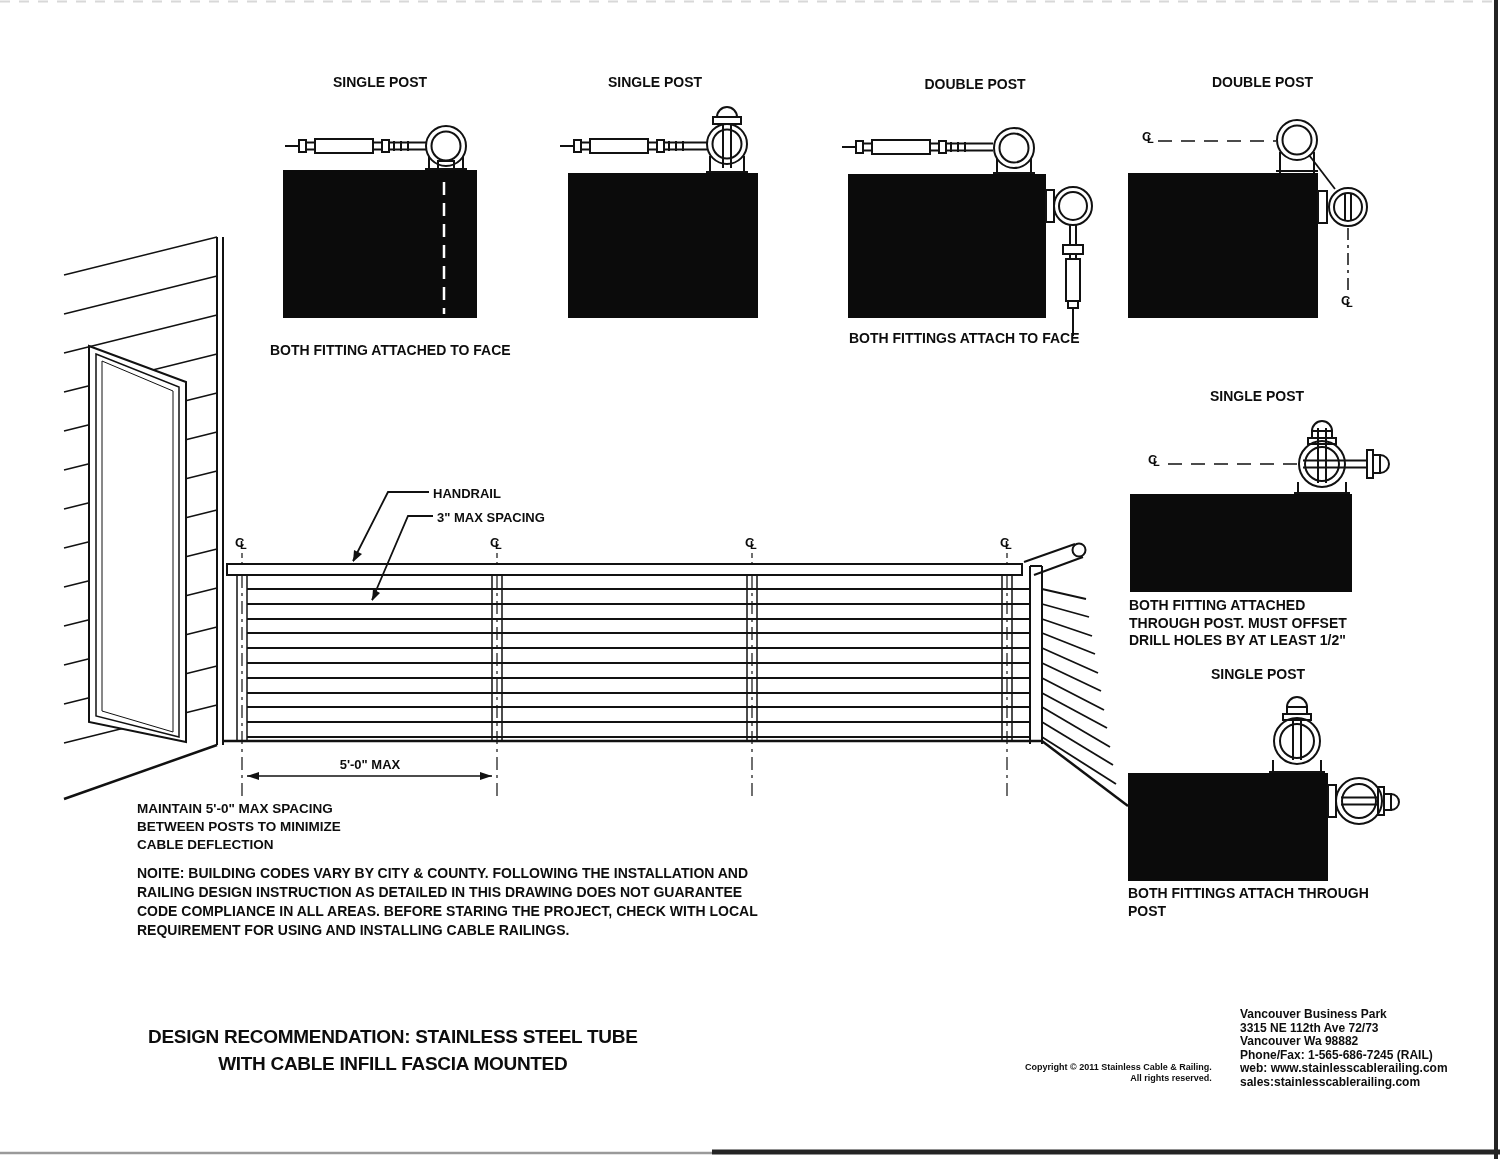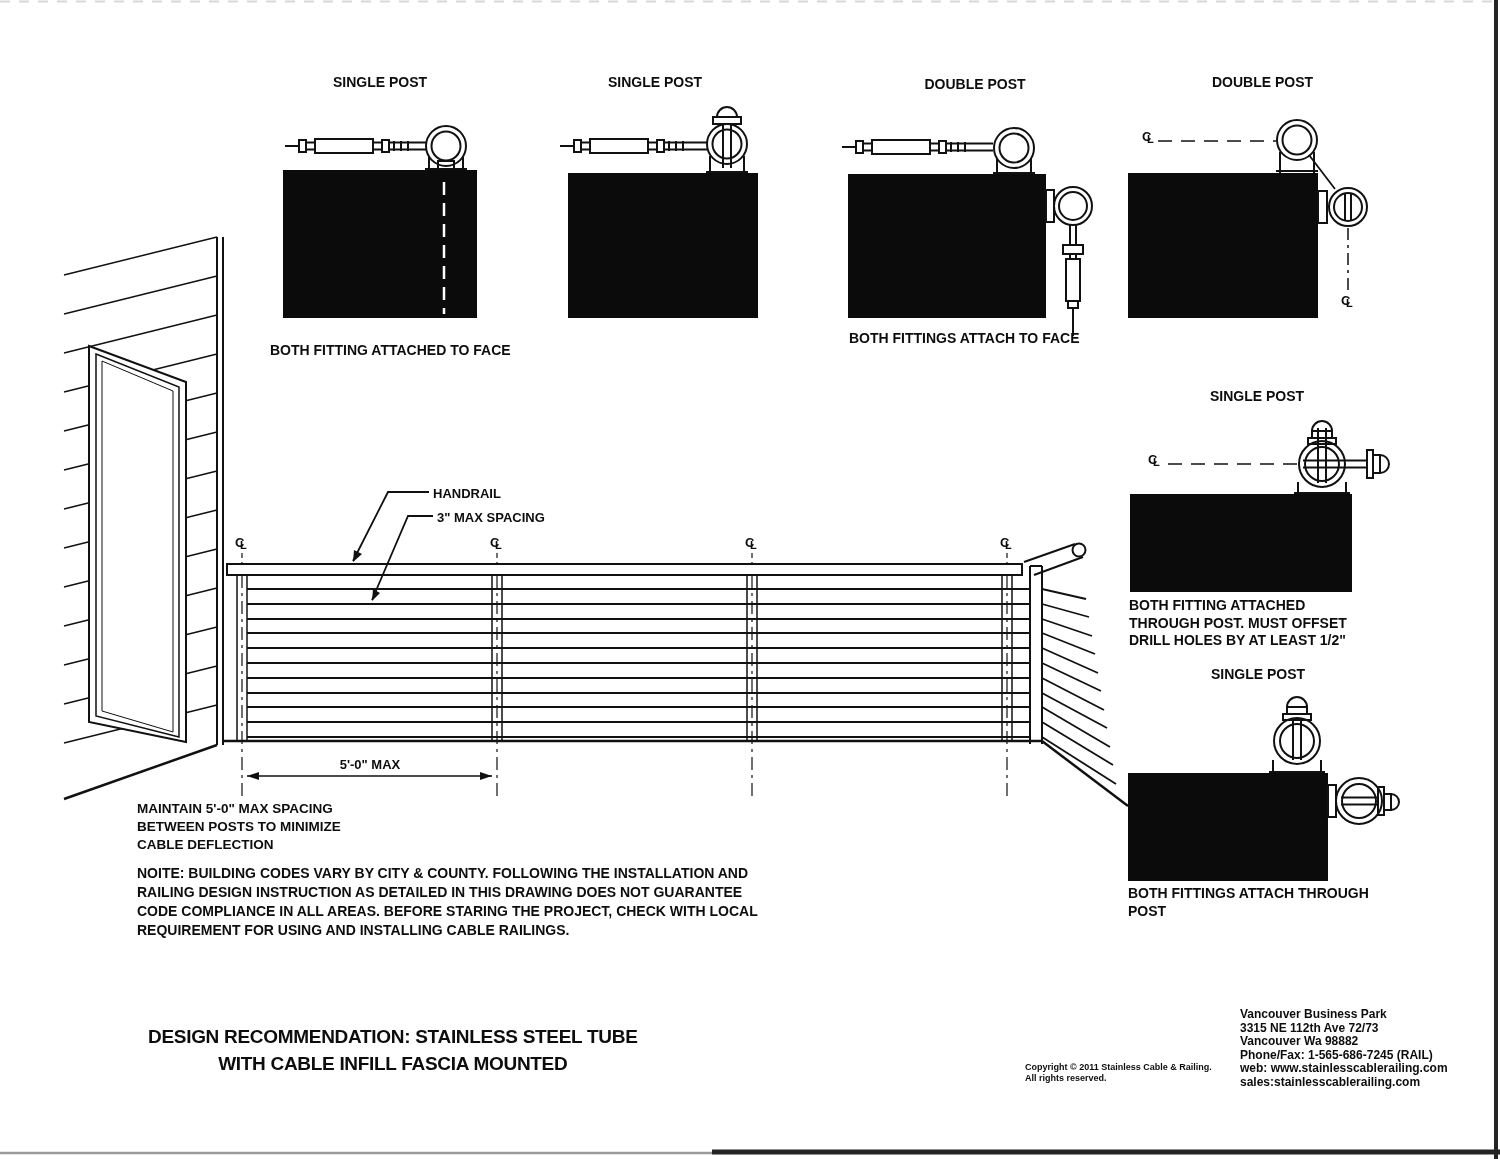--- a/index.html
+++ b/index.html
@@ -8,21 +8,21 @@
   #sheet{position:absolute;inset:0;background:#fff;text-decoration:underline;}
   svg{position:absolute;top:0;left:0;}
   .txt{position:absolute;font-weight:bold;color:#0d0d0d;white-space:nowrap;}
   .lbl{font-size:14px;line-height:17px;}
   .cap{font-size:14px;line-height:17.5px;}
   .center{text-align:center;}
   .ann{font-size:13px;line-height:16px;}
   .note{font-size:14px;line-height:19px;}
   .maintain{font-size:13.5px;line-height:18px;}
   .title{font-size:19px;line-height:27px;letter-spacing:-0.3px;text-align:center;}
-  .copyright{font-size:9px;line-height:11px;}
+  .copyright{font-size:9px;line-height:11px;text-align:right;}
   .company{font-size:12px;line-height:13.5px;}
   .cl{position:absolute;width:14px;height:16px;font-weight:bold;}
   .cl .c{position:absolute;left:0;top:0;font-size:13px;line-height:13px;}
   .cl .l{position:absolute;left:5px;top:4px;font-size:11px;line-height:11px;}
 </style>
 </head>
 <body>
 
 <div id="sheet">
 

